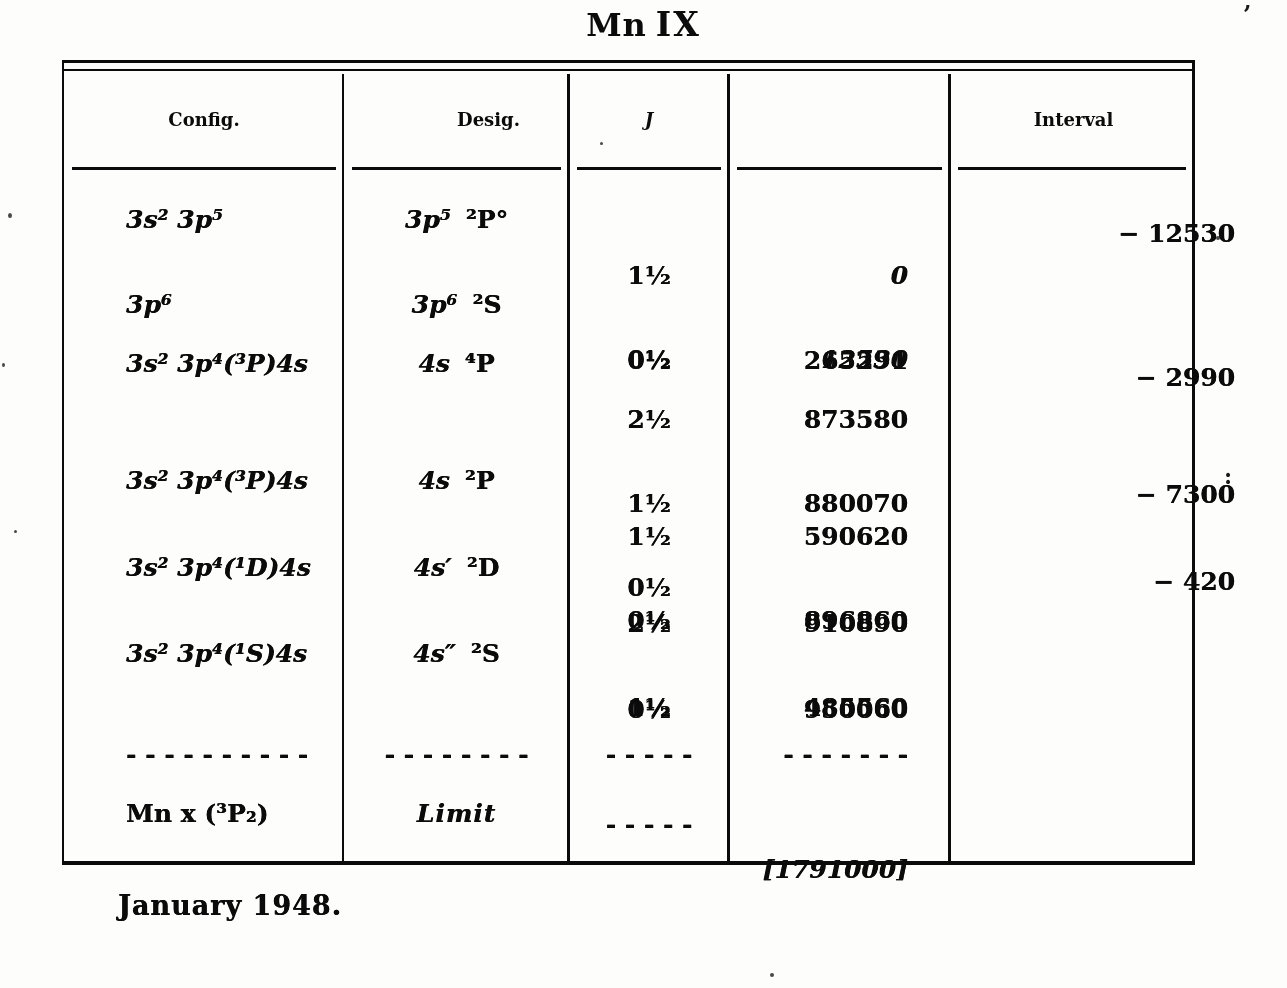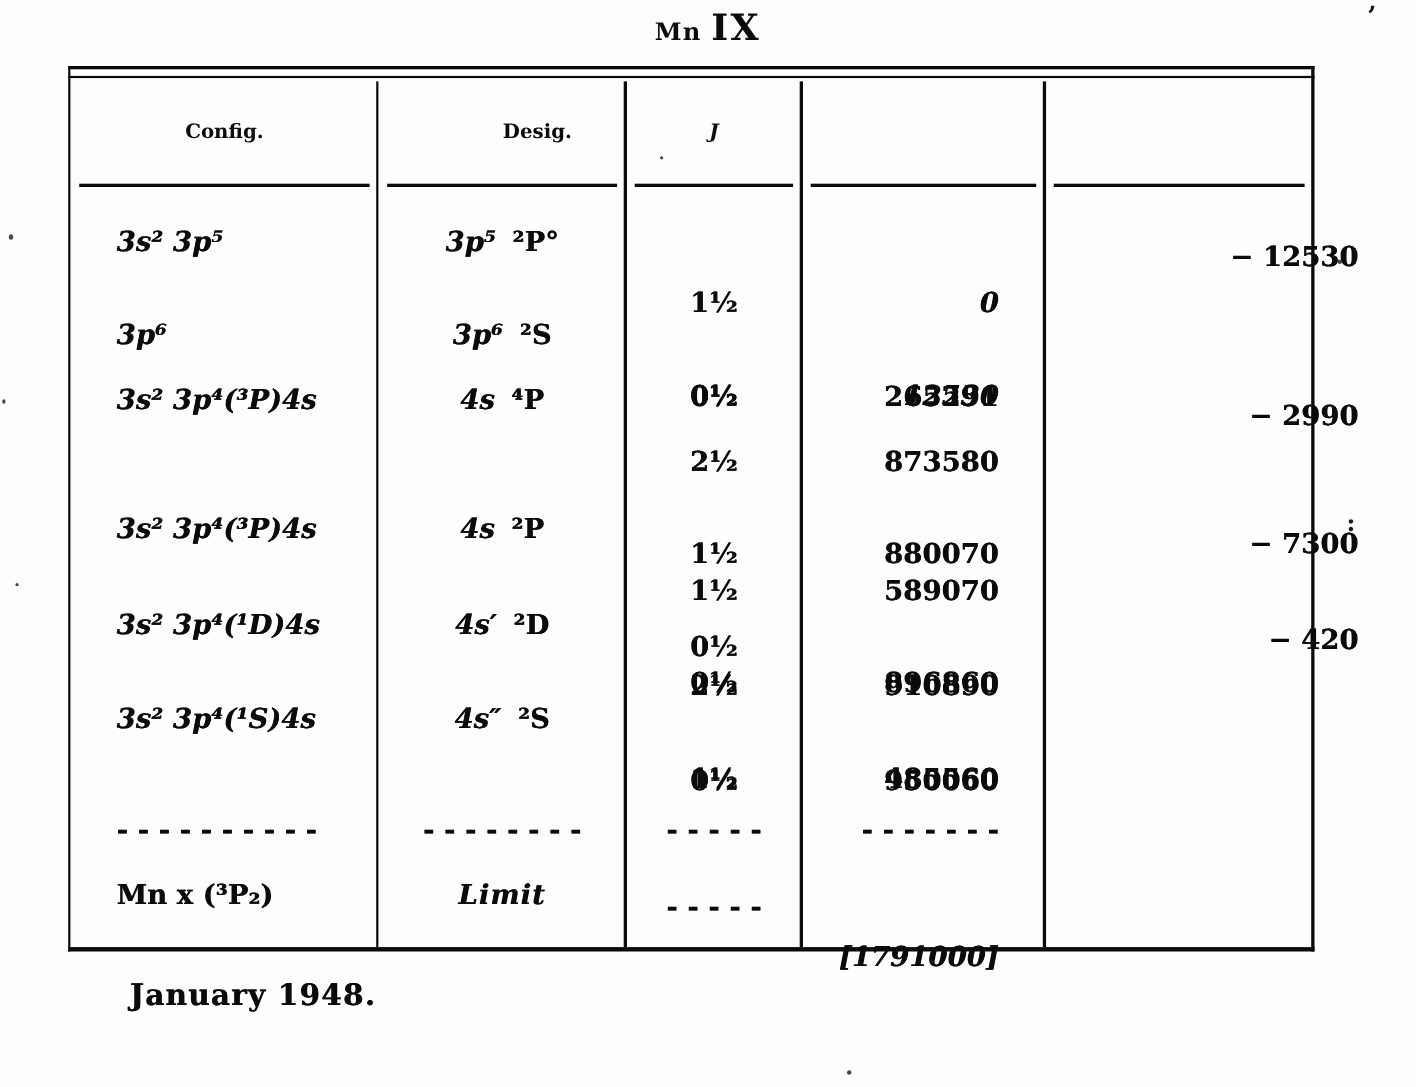--- a/index.html
+++ b/index.html
@@ -11,21 +11,21 @@
     overflow:hidden;
     position:relative;
   }
   .page{position:absolute;inset:0;}
 
   
   .title{
     position:absolute;top:5px;left:0;width:100%;
     text-align:center;font-weight:bold;
   }
-  .title .main{font-size:22px;letter-spacing:1px;}
+  .title .main{font-size:32px;letter-spacing:1px;}
   .title .numeral{font-size:33px;letter-spacing:2px;margin-left:9px;}
 
   
   .scan-table{
     position:absolute;left:62px;top:60px;width:1133px;height:805px;
     box-sizing:border-box;
     border-left:2px solid #0b0b0b;
     border-right:3px solid #0b0b0b;
     border-bottom:4px solid #0b0b0b;
   }
@@ -55,21 +55,21 @@
   .hr-interval{left:894px;width:228px;}
 
   
   .row{position:absolute;left:0;width:100%;}
   .cell{
     position:absolute;top:0;
     font-size:25px;font-weight:bold;line-height:28px;
     white-space:pre;
     text-shadow:0.35px 0 0 #0b0b0b;
   }
-  .c-config{left:0;width:280px;padding-left:42px;box-sizing:border-box;text-align:left;}
+  .c-config{left:0;width:280px;padding-left:62px;box-sizing:border-box;text-align:left;}
   .c-desig{left:280px;width:225px;text-align:center;}
   .c-j{left:505px;width:160px;text-align:center;}
   .c-level{left:665px;width:221px;padding-right:42px;box-sizing:border-box;text-align:right;}
   .c-interval{left:924px;width:247px;text-align:right;}
   .ital{font-style:italic;}
   .orb{font-style:italic;}
   .term{margin-left:15px;}
   .term-limit{font-style:italic;letter-spacing:1px;}
   .drop{top:14px;}
   .drop-j{top:11px;}
@@ -98,20 +98,21 @@
     <div class="topline1"></div>
     <div class="topline2"></div>
     <div class="vline v1"></div>
     <div class="vline v2"></div>
     <div class="vline v3"></div>
     <div class="vline v4"></div>
 
     <div class="hcell hc-config">Config.</div>
     <div class="hcell hc-desig">Desig.</div>
     <div class="hcell hc-j">J</div>
+    <div class="hcell hc-interval">Interval</div>
     <div class="hrule hr-config"></div>
     <div class="hrule hr-desig"></div>
     <div class="hrule hr-j"></div>
     <div class="hrule hr-level"></div>
     <div class="hrule hr-interval"></div>
 
     <div class="row" style="top:146px">
       <div class="cell c-config ital">3s² 3p⁵</div>
       <div class="cell c-desig"><span class="orb">3p⁵</span><span class="term">²P°</span></div>
       <div class="cell c-j">
@@ -153,21 +154,21 @@
     </div>
 
     <div class="row" style="top:407px">
       <div class="cell c-config ital">3s² 3p⁴(³P)4s</div>
       <div class="cell c-desig"><span class="orb">4s</span><span class="term">²P</span></div>
       <div class="cell c-j">
         <div>1½</div>
         <div>0½</div>
       </div>
       <div class="cell c-level">
-        <div>589070</div>
+        <div>590620</div>
         <div>896860</div>
       </div>
       <div class="cell c-interval drop">− 7300</div>
     </div>
 
     <div class="row" style="top:494px">
       <div class="cell c-config ital">3s² 3p⁴(¹D)4s</div>
       <div class="cell c-desig"><span class="orb">4s′</span><span class="term">²D</span></div>
       <div class="cell c-j">
         <div>2½</div>

